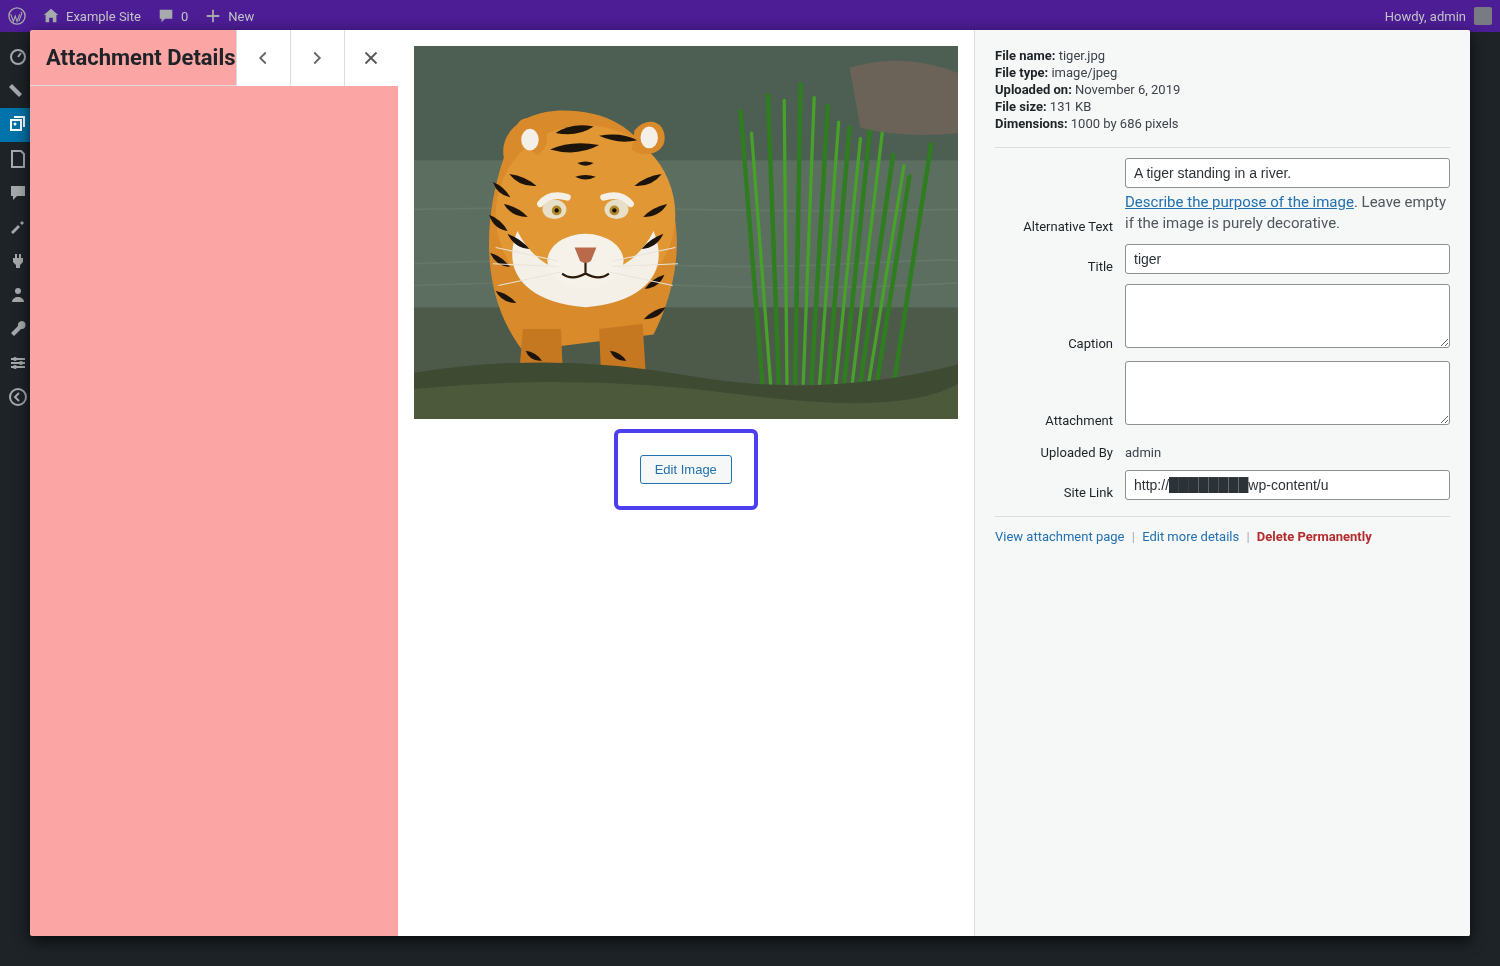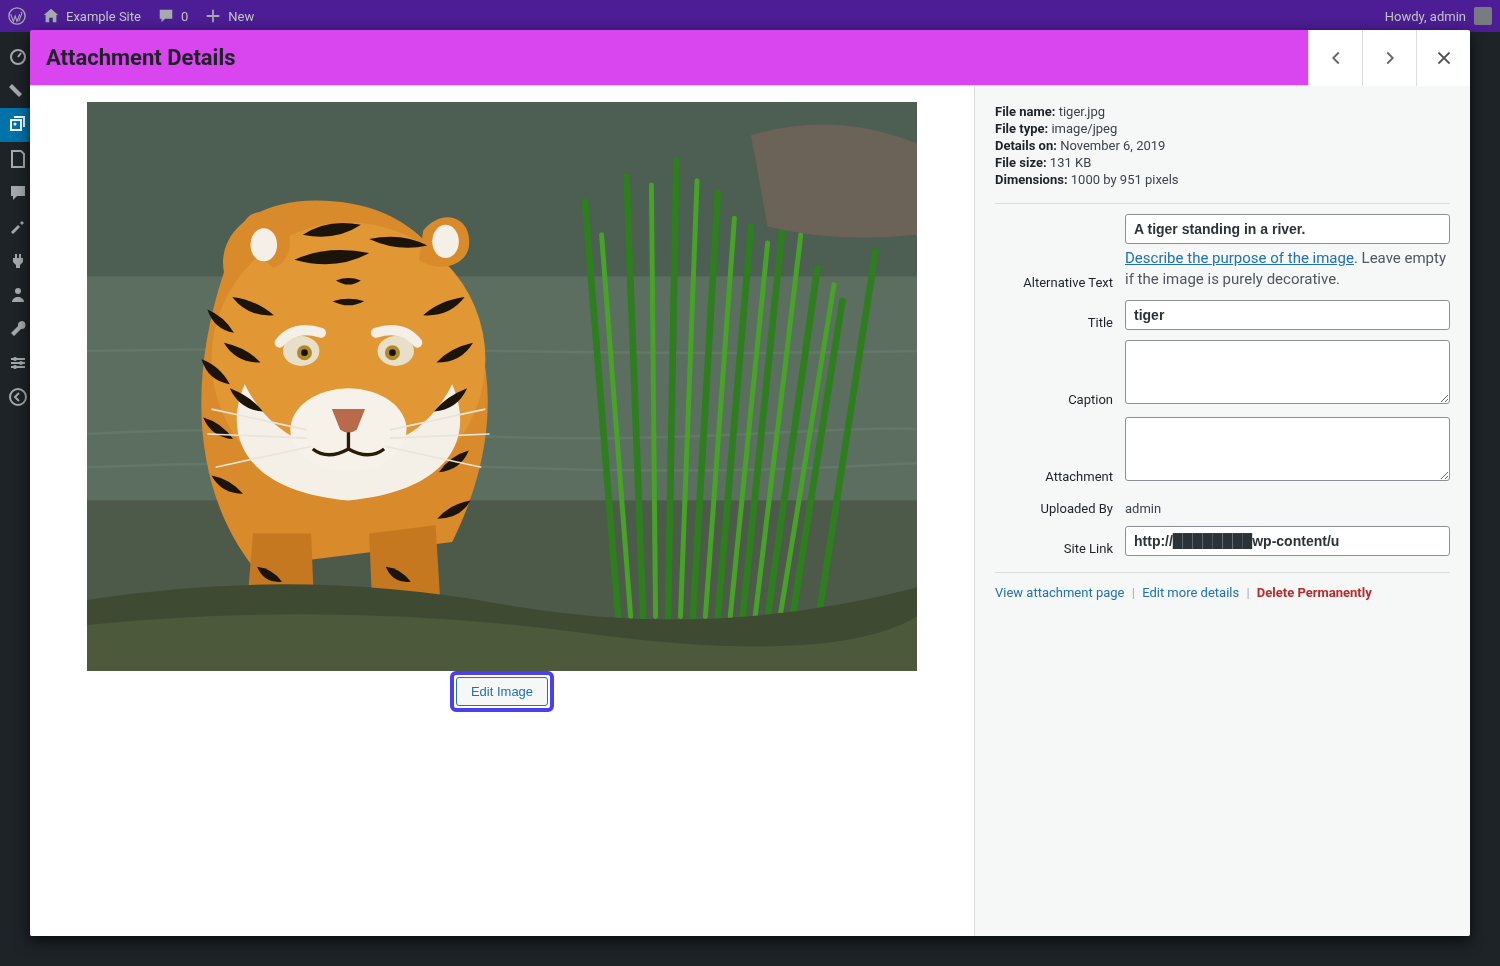--- a/index.html
+++ b/index.html
@@ -44,24 +44,24 @@
 .wp-sidebar .mi.active { background:#0073aa; }
 .wp-sidebar .mi.active svg { fill:#fff; }
 .wp-sidebar .submenu { position:absolute; left:36px; top:130px; background:#2c3338; width:140px; padding:8px 0; font-size:13px; }
 .wp-sidebar .submenu div { padding:6px 12px; color:#c3c4c7; }
 .wp-sidebar .submenu div.cur { color:#fff; font-weight:600; }
 
 
 .modal-backdrop {
   position: absolute;
   top: 30px; left: 30px; right: 30px; bottom: 30px;
-  background: #d946ef;
+  background: #fca5a5;
   box-shadow: 0 5px 15px rgba(0,0,0,0.7);
   display: flex;
-  flex-direction: column;
+  flex-direction: row;
   border-radius: 2px;
   overflow: hidden;
 }
 .modal-header {
   display: flex;
   align-items: center;
   border-bottom: 1px solid #dcdcde;
   height: 56px;
 }
 .modal-title {
@@ -96,21 +96,21 @@
 }
 .preview-image {
   width: 100%;
   max-width: 830px;
   aspect-ratio: 1000 / 686;
   background:#777;
   position: relative;
   overflow: hidden;
 }
 .preview-image svg { position:absolute; inset:0; width:100%; height:100%; }
-.edit-image-wrap { padding:2px; border:4px solid #4c3ff0; border-radius:6px; }
+.edit-image-wrap { margin-top: 10px; padding:22px; border:4px solid #4c3ff0; border-radius:6px; }
 .edit-image-btn {
   background:#f6f7f7;
   border:1px solid #2271b1;
   color:#2271b1;
   padding:6px 14px;
   font-size:13px;
   border-radius:3px;
   cursor:pointer;
 }
 
@@ -125,21 +125,21 @@
 }
 .meta-line { margin-bottom: 2px; }
 .meta-line strong { color:#1d2327; }
 .meta-block { border-bottom:1px solid #dcdcde; padding-bottom: 14px; margin-bottom: 10px; }
 
 .field-row { display:flex; margin-bottom: 10px; align-items:flex-end; }
 .field-row .lab { width: 130px; text-align:right; padding-right: 12px; padding-top:7px; color:#1d2327; }
 .field-row .ctrl { flex:1; }
 .field-row input[type=text] {
   width:100%; padding:6px 8px; border:1px solid #8c8f94; border-radius:3px;
-  font-size:14px; color:#2c3338; background:#fff;font-weight:bold;
+  font-size:14px; color:#2c3338; background:#fff;
 }
 .field-row textarea {
   width:100%; height:64px; padding:6px 8px; border:1px solid #8c8f94;
   border-radius:3px; font-size:14px; resize:vertical; background:#fff;
 }
 .field-help { font-size:15px; color:#50575e; margin-top:4px; line-height:1.4; }
 .field-help a { color:#2271b1; text-decoration:underline; }
 .readonly-val { padding-top:7px; color:#3c434a; }
 .copy-input {
   width:100%; padding:6px 8px; border:1px solid #8c8f94; border-radius:3px;
@@ -388,23 +388,23 @@
       </div>
       <div class="edit-image-wrap">
         <button class="edit-image-btn">Edit Image</button>
       </div>
     </div>
 
     <div class="details-pane">
       <div class="meta-block">
         <div class="meta-line"><strong>File name:</strong> <span>tiger.jpg</span></div>
         <div class="meta-line"><strong>File type:</strong> <span>image/jpeg</span></div>
-        <div class="meta-line"><strong>Details on:</strong> <span>November 6, 2019</span></div>
+        <div class="meta-line"><strong>Uploaded on:</strong> <span>November 6, 2019</span></div>
         <div class="meta-line"><strong>File size:</strong> <span>131 KB</span></div>
-        <div class="meta-line"><strong>Dimensions:</strong> <span>1000 by 951 pixels</span></div>
+        <div class="meta-line"><strong>Dimensions:</strong> <span>1000 by 686 pixels</span></div>
       </div>
 
       <div class="field-row">
         <div class="lab">Alternative Text</div>
         <div class="ctrl">
           <input type="text" value="A tiger standing in a river." style="">
           <div class="field-help"><a href="#">Describe the purpose of the image</a><span>. Leave empty if the image is purely decorative.</span></div>
         </div>
       </div>
 

